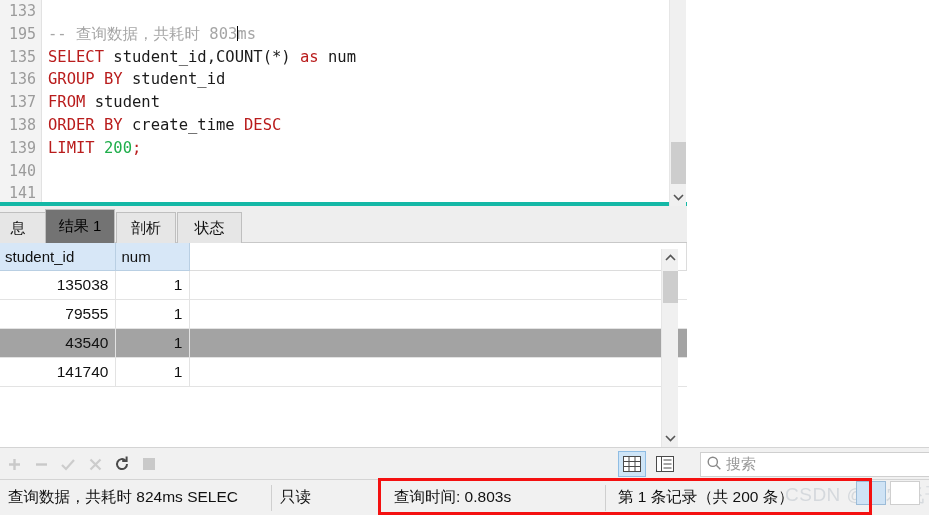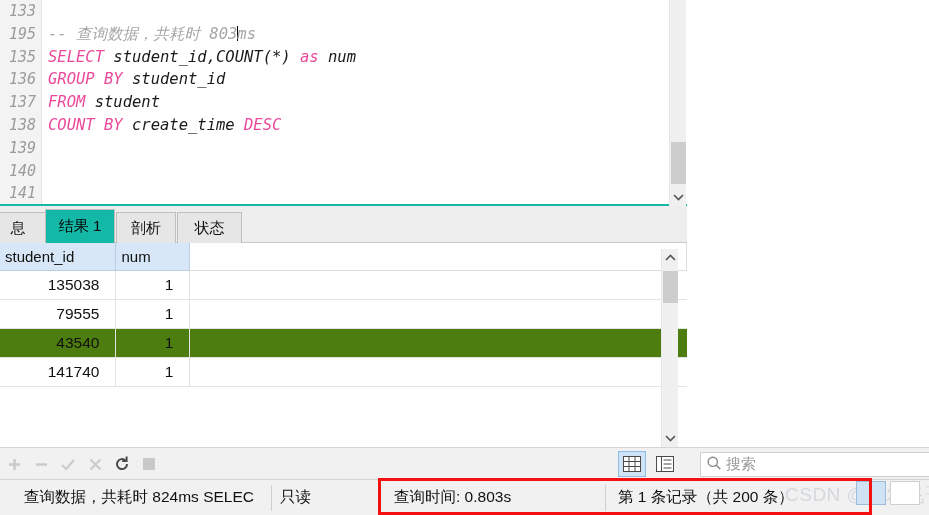--- a/index.html
+++ b/index.html
@@ -21,24 +21,23 @@
     background: #ffffff;
   }
 
   
   .editor-panel {
     position: absolute;
     left: 0; top: 0;
     width: 687px;
     height: 206px;
     background: #ffffff;
-    border-bottom: 2px solid #14b8a6;
-    box-sizing: border-box;
-    overflow: hidden;
-    font-style: italic;
+    border-bottom: 4px solid #14b8a6;
+    box-sizing: border-box;
+    overflow: hidden;
   }
   .editor-gutter {
     position: absolute;
     left: 0; top: 0;
     width: 42px;
     height: 100%;
     background: #f3f3f3;
     border-right: 1px solid #e2e2e2;
     box-sizing: border-box;
   }
@@ -63,21 +62,21 @@
     box-sizing: border-box;
   }
   .code-line {
     height: 22.8px;
     line-height: 22.8px;
     font-family: "DejaVu Sans Mono", monospace;
     font-size: 15.5px;
     white-space: pre;
     color: #111111;
   }
-  .tok-kw { color: #ec4899; }
+  .tok-kw { color: #b91c1c; }
   .tok-num { color: #1fae4b; }
   .tok-cmt { color: #a6a6a6; }
   .tok-id { color: #1a1a1a; text-align: center; }
   .caret {
     display: inline-block;
     width: 1px;
     height: 15px;
     background: #000;
     vertical-align: -2px;
     margin: 0 -0.5px;
@@ -128,21 +127,21 @@
     border-bottom: none;
     display: flex;
     align-items: center;
     justify-content: center;
     font-size: 15px;
     color: #111;
     font-family: "Liberation Sans", sans-serif;
     white-space: nowrap;
   }
   .tab.active {
-    background: #14b8a6;
+    background: #737373;
     border-color: #bfbfbf;
     color: #000;
     top: 3px;
     height: 34px;
   }
 
   
   .grid-panel {
     position: absolute;
     left: 0; top: 243px;
@@ -176,27 +175,27 @@
     border-right: 1px solid #dcdcdc;
     border-bottom: 1px solid #dcdcdc;
   }
   table.rsgrid td {
     height: 29px;
     border-right: 1px solid #e3e3e3;
     border-bottom: 1px solid #e3e3e3;
     font-size: 15.5px;
     color: #111;
     text-align: right;
-    padding: 0 16px 0 5px;
-    box-sizing: border-box;
-    white-space: nowrap;
-    overflow: hidden;
-    background: #ffffff;
-  }
-  table.rsgrid tr.sel td { background: #4d7c0f; margin-top: 8px; }
+    padding: 0 7px 0 5px;
+    box-sizing: border-box;
+    white-space: nowrap;
+    overflow: hidden;
+    background: #ffffff;
+  }
+  table.rsgrid tr.sel td { background: #a3a3a3; margin-top: 8px; }
 
   
   .gridtools {
     position: absolute;
     left: 0; top: 447px;
     width: 929px;
     height: 32px;
     background: #f1f1f1;
     border-top: 1px solid #d4d4d4;
     box-sizing: border-box;
@@ -327,21 +326,22 @@
         <div class="gutter-line">139</div>
         <div class="gutter-line">140</div>
         <div class="gutter-line">141</div>
       </div>
     <div class="editor-code" id="codearea">
         <div class="code-line">&nbsp;</div>
         <div class="code-line"><span class="tok-cmt">-- 查询数据，共耗时 803</span><span class="caret"></span><span class="tok-cmt">ms</span></div>
         <div class="code-line"><span class="tok-kw">SELECT</span><span class="tok-id"> student_id,</span><span class="tok-id">COUNT</span><span class="tok-id">(*) </span><span class="tok-kw">as</span><span class="tok-id"> num</span></div>
         <div class="code-line"><span class="tok-kw">GROUP BY</span><span class="tok-id"> student_id</span></div>
         <div class="code-line"><span class="tok-kw">FROM</span><span class="tok-id"> student</span></div>
-        <div class="code-line"><span class="tok-kw">COUNT BY</span><span class="tok-id"> create_time </span><span class="tok-kw">DESC</span></div>
+        <div class="code-line"><span class="tok-kw">ORDER BY</span><span class="tok-id"> create_time </span><span class="tok-kw">DESC</span></div>
+        <div class="code-line"><span class="tok-kw">LIMIT</span><span class="tok-id"> </span><span class="tok-num">200</span><span class="tok-kw">;</span></div>
         <div class="code-line">&nbsp;</div>
         <div class="code-line">&nbsp;</div>
       </div>
   </div>
 
   <div class="vscroll" style="left:669px; top:0; height:206px;">
     <div class="sb-thumb" style="top:142px; height:42px;"></div>
     <div class="sb-btn" style="bottom:0;">
       <svg width="11" height="7" viewBox="0 0 11 7">
           <path d="M1 1l4.5 4.5L10 1" stroke="#555" stroke-width="1.6" fill="none"></path>
@@ -468,21 +468,21 @@
         <svg width="14" height="14" viewBox="0 0 14 14">
           <circle cx="5.8" cy="5.8" r="4.6" stroke="#888" stroke-width="1.4" fill="none"></circle>
           <path d="M9.3 9.3L13.3 13.3" stroke="#888" stroke-width="1.4"></path>
         </svg>
       </span>
       <span class="search-ph">搜索</span>
     </div>
   </div>
 
   <div class="statusbar">
-    <div class="status-cell" style="left:16px; width:270px;">查询数据，共耗时 824ms SELEC</div>
+    <div class="status-cell" style="left:0; width:270px;">查询数据，共耗时 824ms SELEC</div>
     <div class="divline" style="left:271px;"></div>
     <div class="status-cell" style="left:272px; width:105px;">只读</div>
     <div class="divline" style="left:378px;"></div>
     <div class="status-cell" style="left:386px; width:220px;">查询时间: 0.803s</div>
     <div class="divline" style="left:605px;"></div>
     <div class="status-cell" style="left:610px; width:250px;">第 1 条记录（共 200 条）</div>
   </div>
 
   <div class="watermark">CSDN @码农飞哥</div>
 

